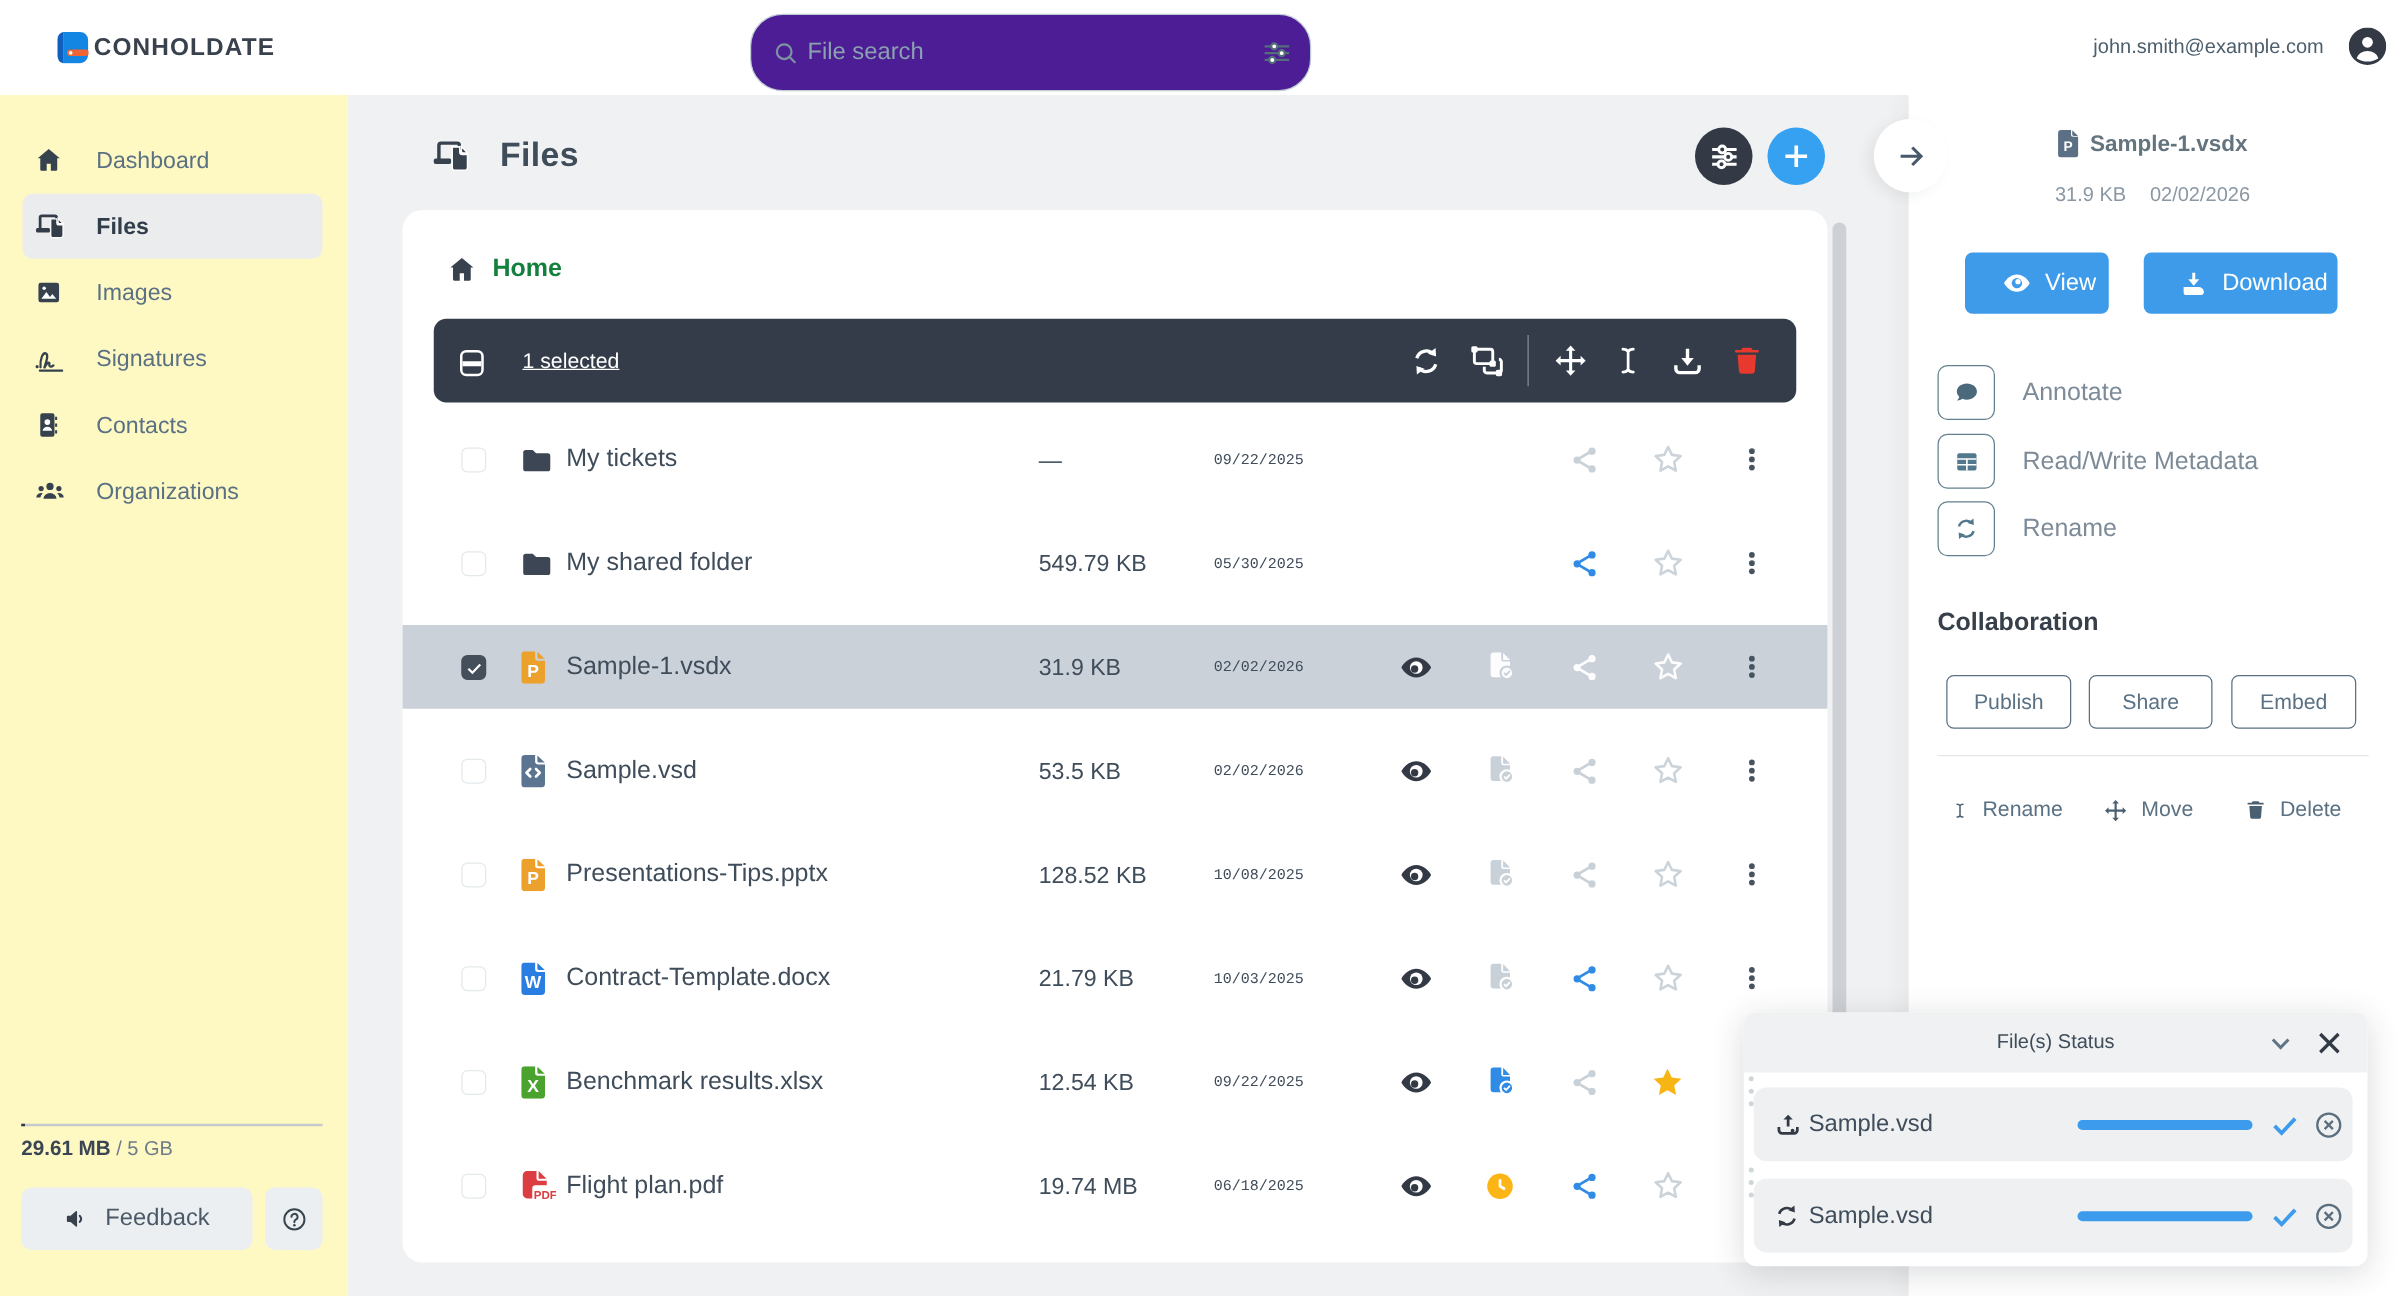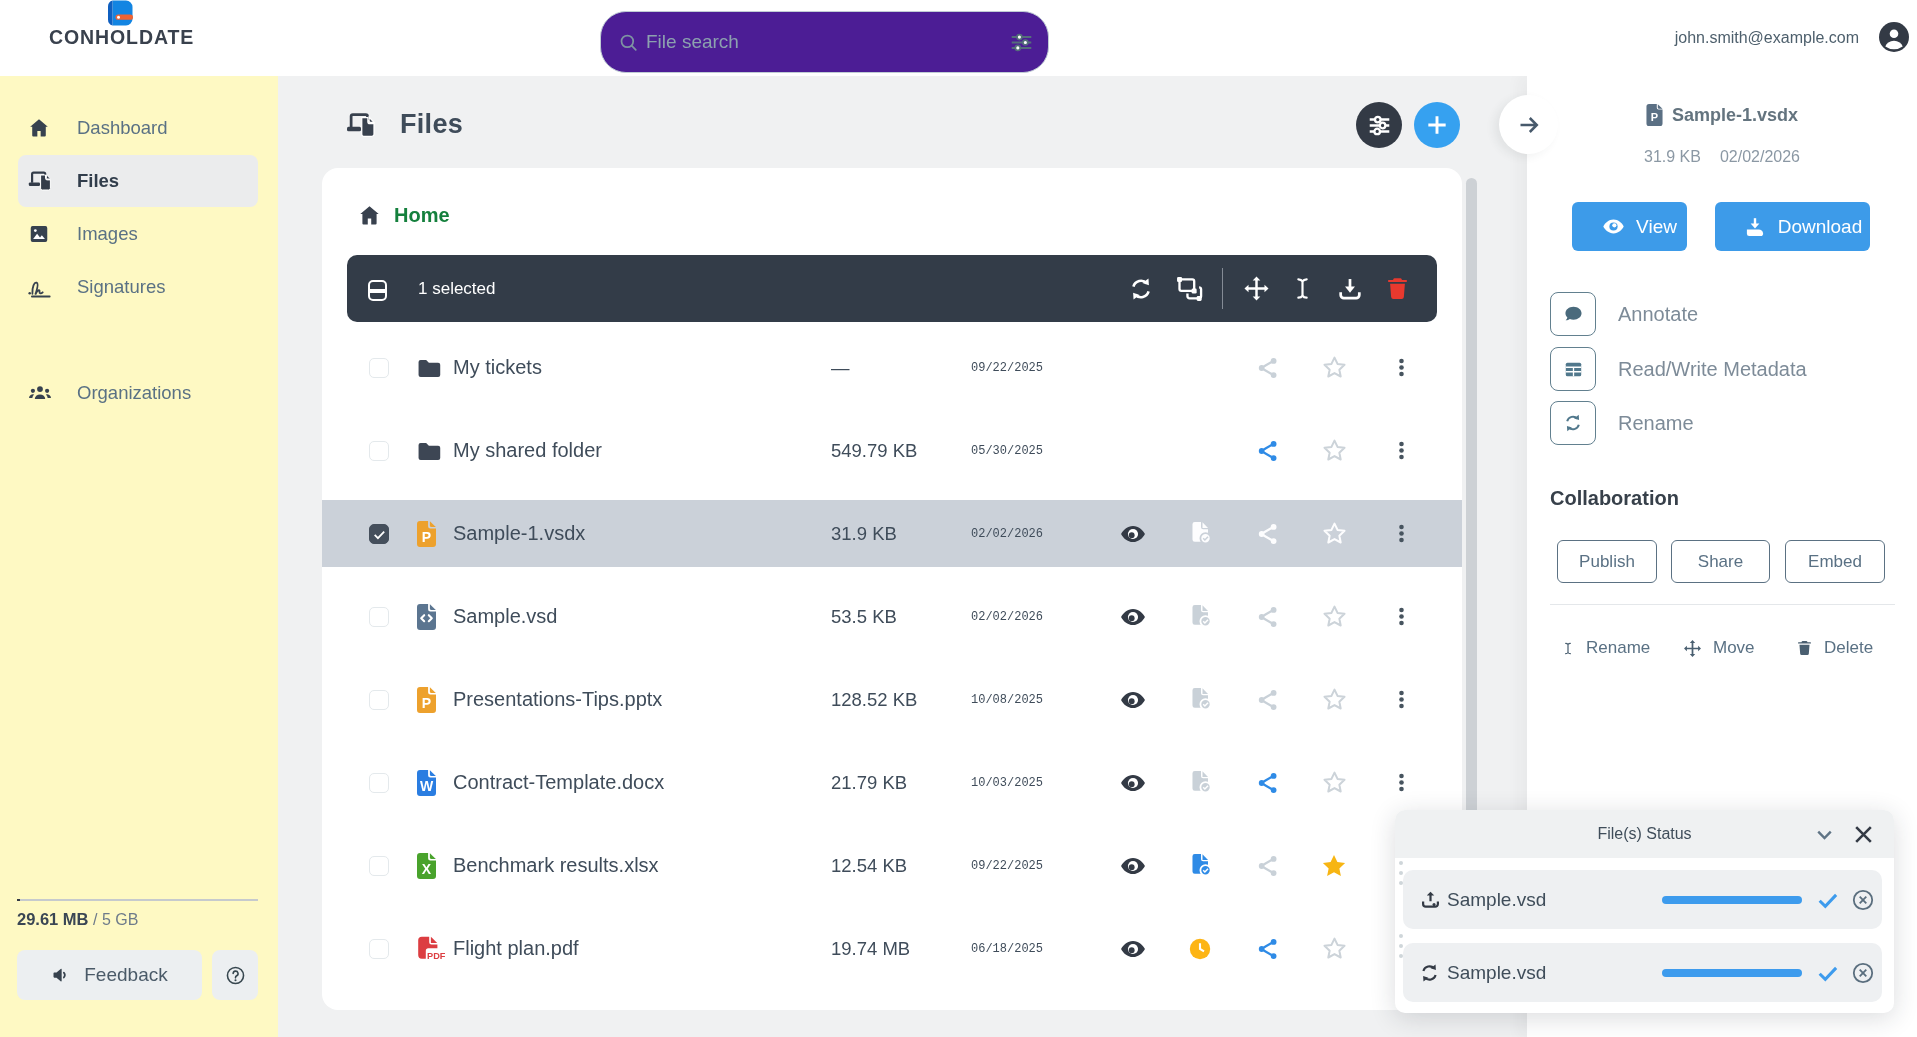--- a/index.html
+++ b/index.html
@@ -3,21 +3,21 @@
 <meta charset="utf-8">
 <style>
   * { margin:0; padding:0; box-sizing:border-box; }
   html,body { width:1917px; height:1037px; overflow:hidden; background:#fff;
     font-family:"Liberation Sans", sans-serif; }
   .abs { position:absolute; }
   svg { display:block; }
   .ctr { display:flex; align-items:center; justify-content:center; }
 
   #header { left:0; top:0; width:1917px; height:76px; background:#fff; z-index:5; }
-  #logo { left:45px; top:0; height:76px; display:flex; align-items:center;flex-direction:column; }
+  #logo { left:45px; top:0; height:76px; display:flex; align-items:center; }
   #logoword { font-size:19.5px; font-weight:700; color:#39414d; letter-spacing:0.9px; margin-left:4px; }
   #search { left:600px; top:11px; width:449px; height:62px; border:1px solid #bfccd4; border-radius:26px;
     display:flex; align-items:center; background:#4c1d95; }
   .ph { color:#8ca1af; font-size:19px; margin-left:11px; flex:1; text-align:left; }
   #email { right:58px; top:0; height:76px; display:flex; align-items:center; font-size:16px; color:#4d5f6c; }
   #avatar { right:8px; top:22px; }
 
   #sidebar { left:0; top:76px; width:278px; height:961px; background:#fef9c3; z-index:4; }
   .sitem { position:absolute; left:0; width:278px; height:52px; }
   .sitem .ic { position:absolute; left:28px; top:50%; transform:translateY(-50%); width:22px; color:#37424f; }
@@ -41,21 +41,21 @@
   #btn-sliders { left:1078px; top:26px; width:46px; height:46px; background:#333a45; color:#fff; }
   #btn-plus { left:1136px; top:26px; width:46px; height:46px; background:#36a1f0; color:#fff; }
 
   #card { left:44px; top:92px; width:1140px; height:842px; background:#fff; border-radius:16px; }
   #crumb { position:absolute; left:36px; top:25px; height:45px; display:flex; align-items:center; color:#3d4a58; }
   #crumb .t { font-size:20px; font-weight:700; margin-left:13px; color:#15803d; }
 
   #toolbar { position:absolute; left:25px; top:87px; width:1090px; height:67px; background:#333c48; border-radius:10px; }
   #toolbar .cb { position:absolute; left:21px; top:25px; width:19px; height:21px; border:2px solid #fff; border-radius:5px; }
   #toolbar .cb::after { content:""; position:absolute; left:0; right:0; top:6.5px; height:4px; background:#fff; }
-  #toolbar .sel { position:absolute; left:71px; top:0; height:67px; display:flex; align-items:center; color:#fff; font-size:17px; }
+  #toolbar .sel { position:absolute; left:71px; top:0; height:67px; display:flex; align-items:center; color:#fff; font-size:17px;text-decoration:underline; }
   .tbi { position:absolute; top:0; height:67px; width:44px; color:#fff; }
   #toolbar .div { position:absolute; left:875px; top:13px; width:1px; height:41px; background:#848b95; }
 
   #scrollbar { left:1188px; top:102px; width:11px; height:830px; background:#cdd1d5; border-radius:6px; }
 
   .row { position:absolute; left:0; width:1140px; height:67px; }
   .row.selrow { background:#cbd1d9; }
   .rcb { position:absolute; left:47px; top:24px; width:20px; height:20px; background:#fff; border:1px solid #e4e9ec; border-radius:5px; }
   .rcb.on { background:#454f5c; border-color:#454f5c; }
   .ricon { position:absolute; left:95px; top:50%; transform:translateY(-50%); }
@@ -637,20 +637,28 @@
       <span class="tx">Images</span>
     </div>
   <div class="sitem" style="top:185px;">
       <span class="ic">
         <svg width="24" height="24" viewBox="0 0 24 24">
           <use href="#i-sig"></use>
         </svg>
       </span>
       <span class="tx">Signatures</span>
     </div>
+  <div class="sitem" style="top:238px;">
+      <span class="ic">
+        <svg width="21" height="21" viewBox="0 0 24 24">
+          <use href="#i-contact"></use>
+        </svg>
+      </span>
+      <span class="tx">Contacts</span>
+    </div>
   <div class="sitem" style="top:291px;">
       <span class="ic">
         <svg width="24" height="24" viewBox="0 0 24 24">
           <use href="#i-org"></use>
         </svg>
       </span>
       <span class="tx">Organizations</span>
     </div>
   <div id="storage-line" class="abs">
       <div class="used"></div>

